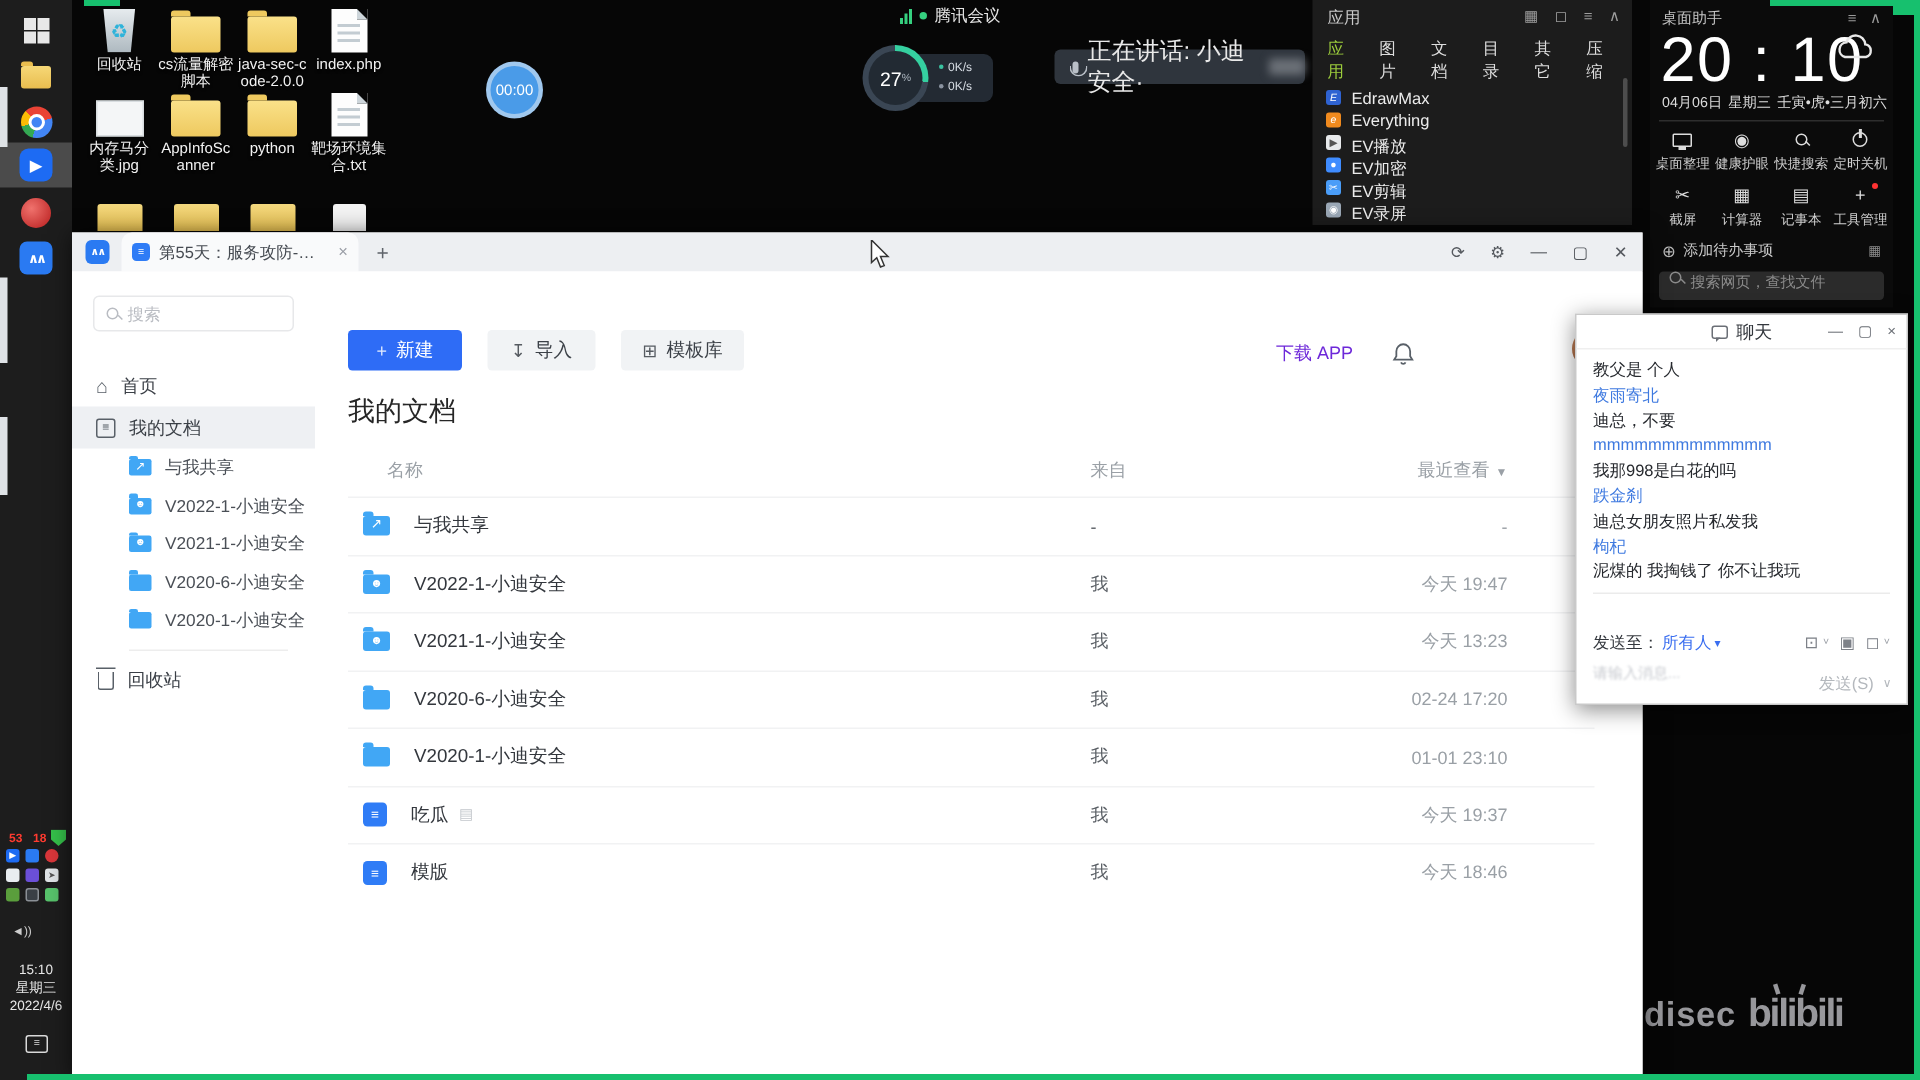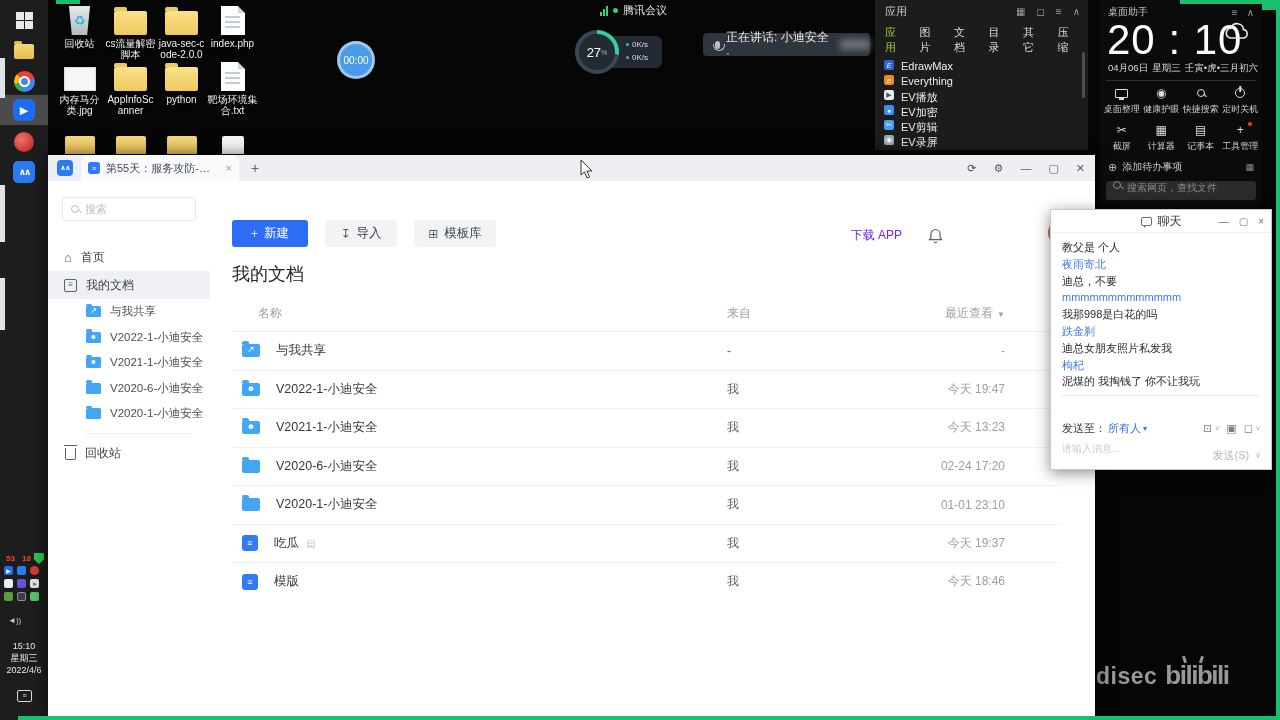--- a/index.html
+++ b/index.html
@@ -46,30 +46,30 @@
   .dp { width:51px; display:flex; justify-content:center; }
   .dp i { width:30px; height:18px; background:linear-gradient(#f2d77e,#e7c051); border-radius:2px 2px 0 0; }
   .dp.pg i { background:#f2f2f2; width:22px; }
 
   
   .meeting-status { position:absolute; left:600px; top:3px; display:flex; align-items:center; gap:5px; z-index:4; }
   .bars { display:flex; align-items:flex-end; gap:1px; height:10px; }
   .bars b { width:2px; background:#35d07f; }
   .gdot { width:5px; height:5px; border-radius:50%; background:#35d07f; }
   .meeting-status span { color:#e6e6e6; font-size:11px; }
-  .rec-timer { position:absolute; left:324px; top:41px; width:38px; height:38px; border-radius:50%; background:#4a9be8; border:3px solid rgba(190,215,240,.75); color:#fff; font-size:10px; display:flex; align-items:center; justify-content:center; z-index:4;margin-left:13px; }
+  .rec-timer { position:absolute; left:324px; top:41px; width:38px; height:38px; border-radius:50%; background:#4a9be8; border:3px solid rgba(190,215,240,.75); color:#fff; font-size:10px; display:flex; align-items:center; justify-content:center; z-index:4; }
   .net-pill { position:absolute; left:600px; top:36px; width:62px; height:32px; background:#232a33; border-radius:6px; z-index:3; }
   .net-row { position:absolute; left:26px; font-size:8px; color:#d8dee5; display:flex; align-items:center; gap:3px; }
   .net-row i { width:3px; height:3px; border-radius:50%; background:#39c2a0; display:inline-block; }
   .net-row.dn i { background:#8a93a0; }
   .cpu-ring { position:absolute; left:575px; top:30px; width:44px; height:44px; border-radius:50%; background:conic-gradient(#35d0a0 0 27%, #3a4654 27% 100%); z-index:3; }
   .cpu-inner { position:absolute; left:579px; top:34px; width:36px; height:36px; border-radius:50%; background:#222a33; color:#fff; display:flex; align-items:center; justify-content:center; font-size:13px; z-index:4; }
   .cpu-inner small { font-size:7px; color:#aab4bd; }
   .speak-pill { position:absolute; left:703px; top:33px; width:167px; height:23px; background:#2f353d; border-radius:4px; display:flex; align-items:center; z-index:4; }
-  .speak-pill .txt { color:#e9e9e9; font-size:12px; }
+  .speak-pill .txt { color:#e9e9e9; font-size:16px; }
   .blur-blob { width:30px; height:11px; margin-left:8px; background:#6b7077; border-radius:2px; filter:blur(3px); }
   .mic { width:5px; height:8px; background:#b9bfc7; border-radius:3px; position:relative; margin:0 6px 0 12px; }
   .mic::after { content:""; position:absolute; left:-2.5px; top:3px; width:10px; height:6px; border:1.4px solid #b9bfc7; border-top:none; border-radius:0 0 6px 6px; }
 
   
   .app-panel { position:absolute; left:875px; top:0; width:213px; height:150px; background:#1c1c1c; z-index:8; overflow:hidden; }
   .ap-head { display:flex; align-items:center; padding:4px 8px 2px 10px; }
   .ap-title { color:#c9c9c9; font-size:11px; flex:1; }
   .ap-hicons { display:flex; gap:11px; color:#9e9e9e; font-size:10px; }
   .ap-tabs { display:flex; gap:14px; padding:4px 10px 3px 10px; }

